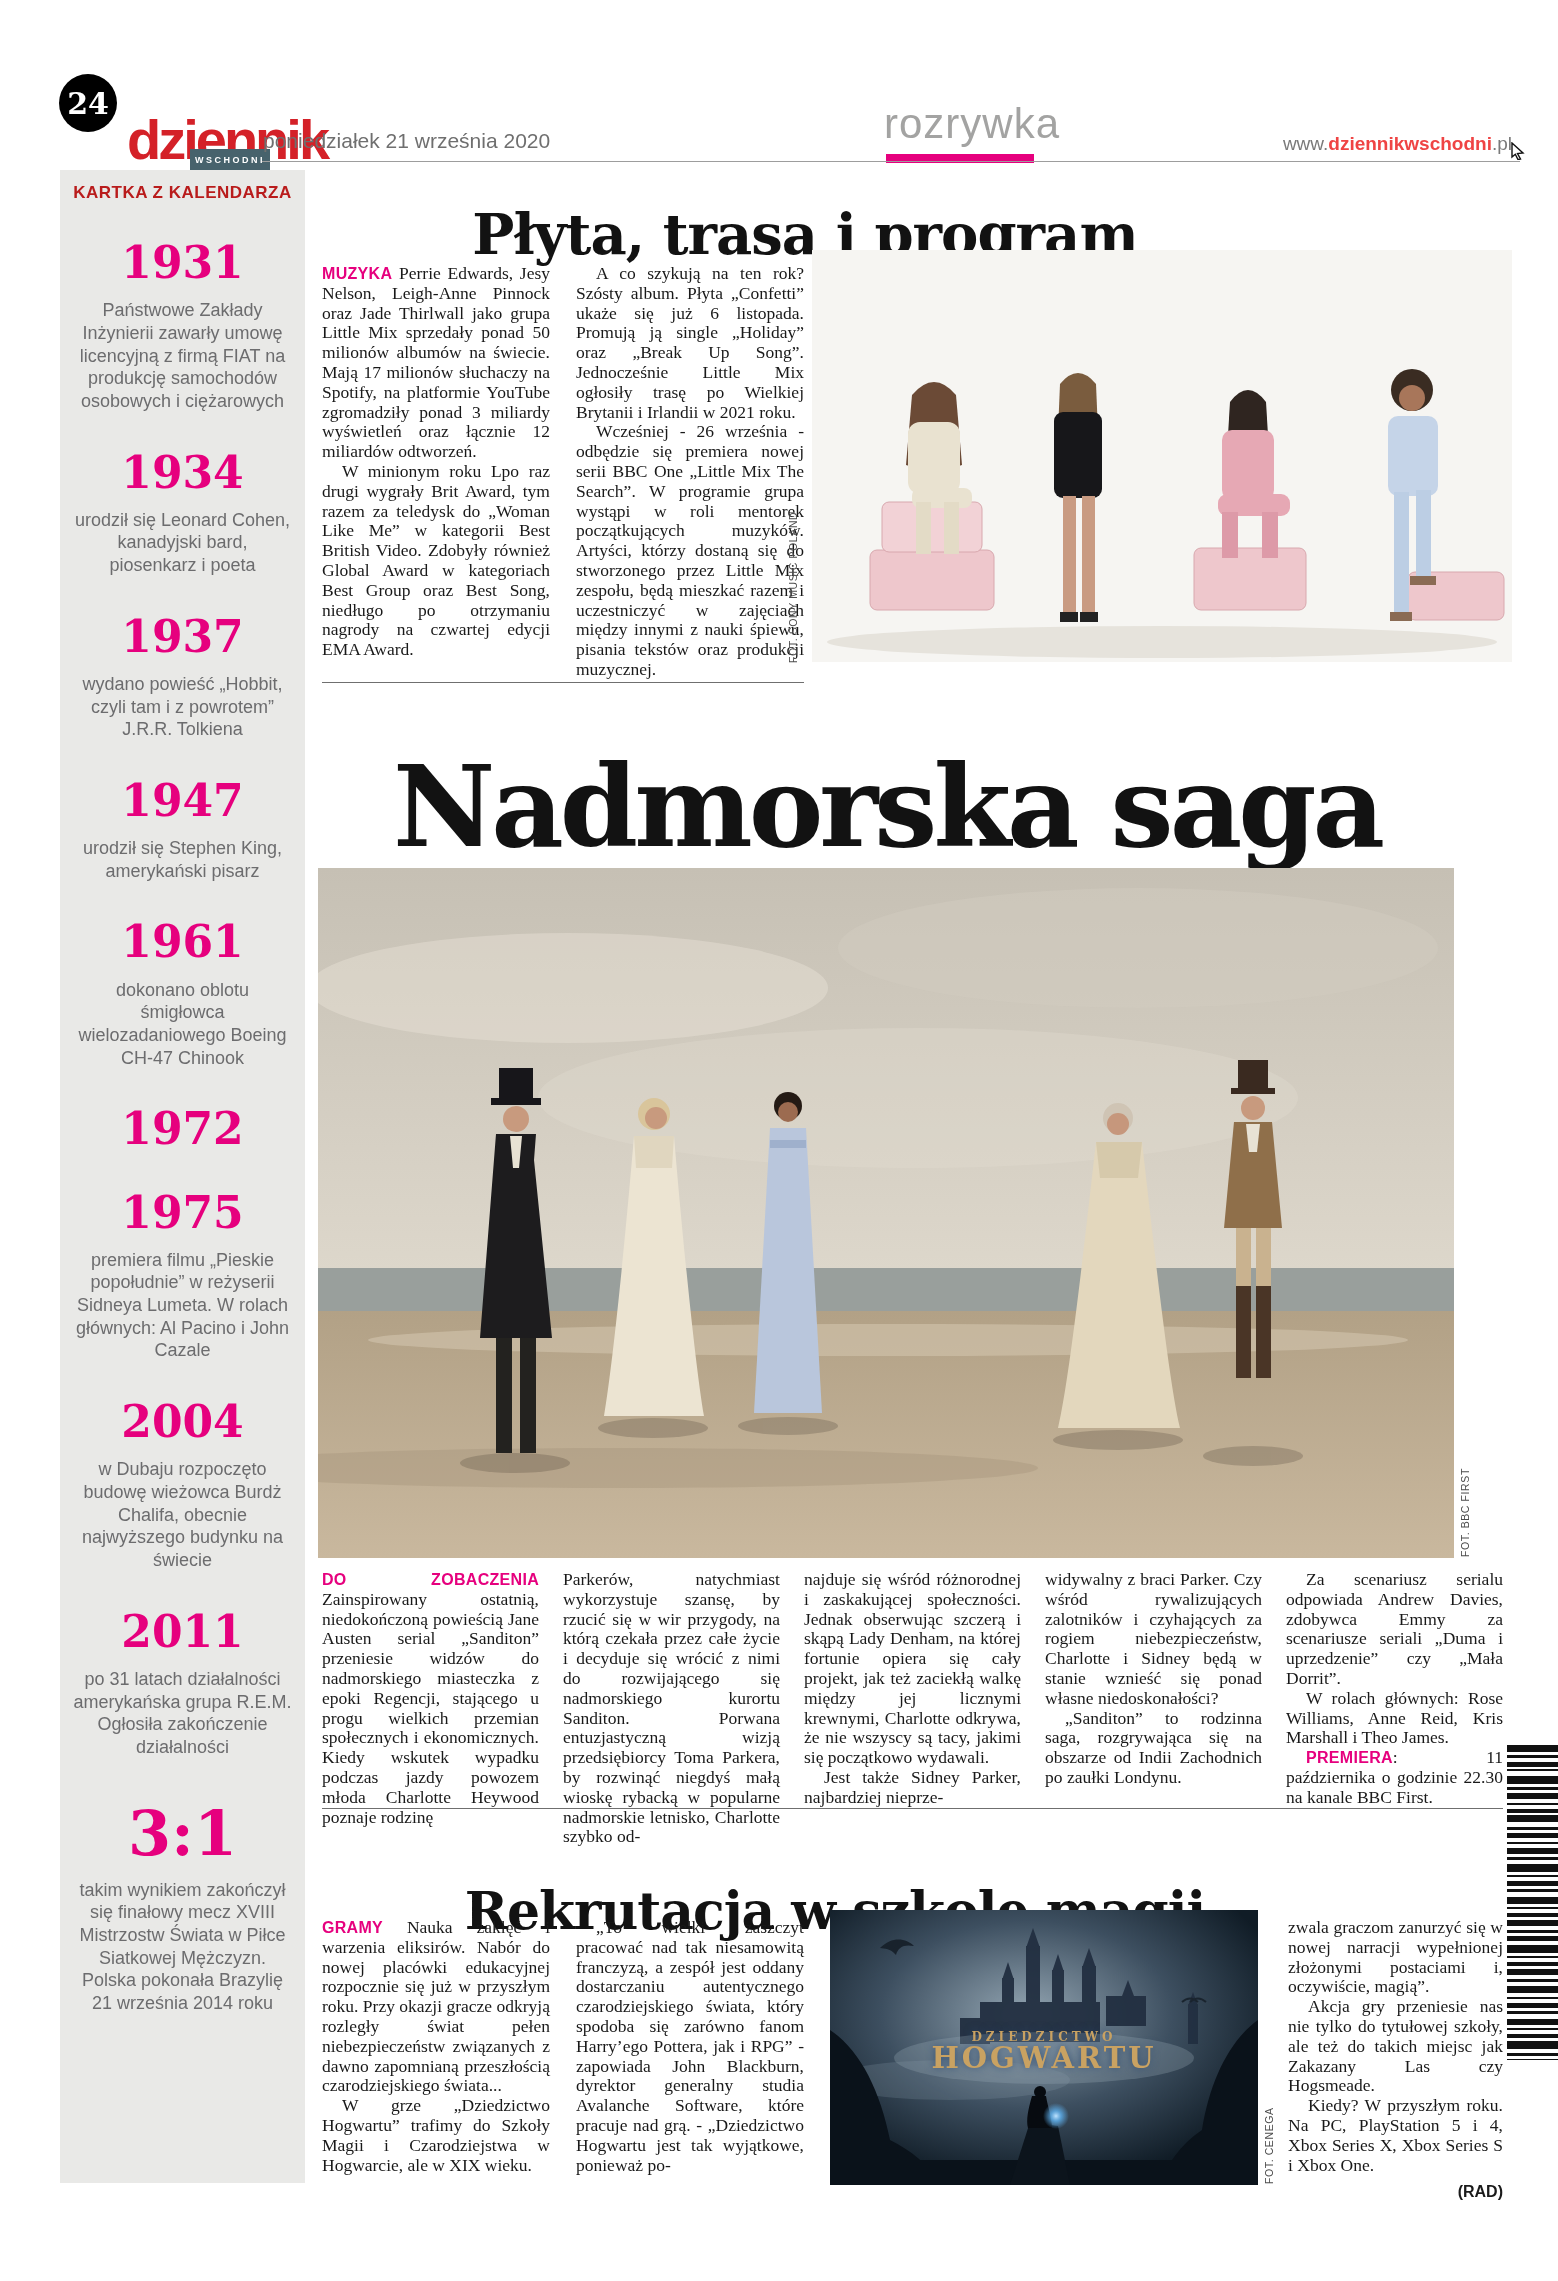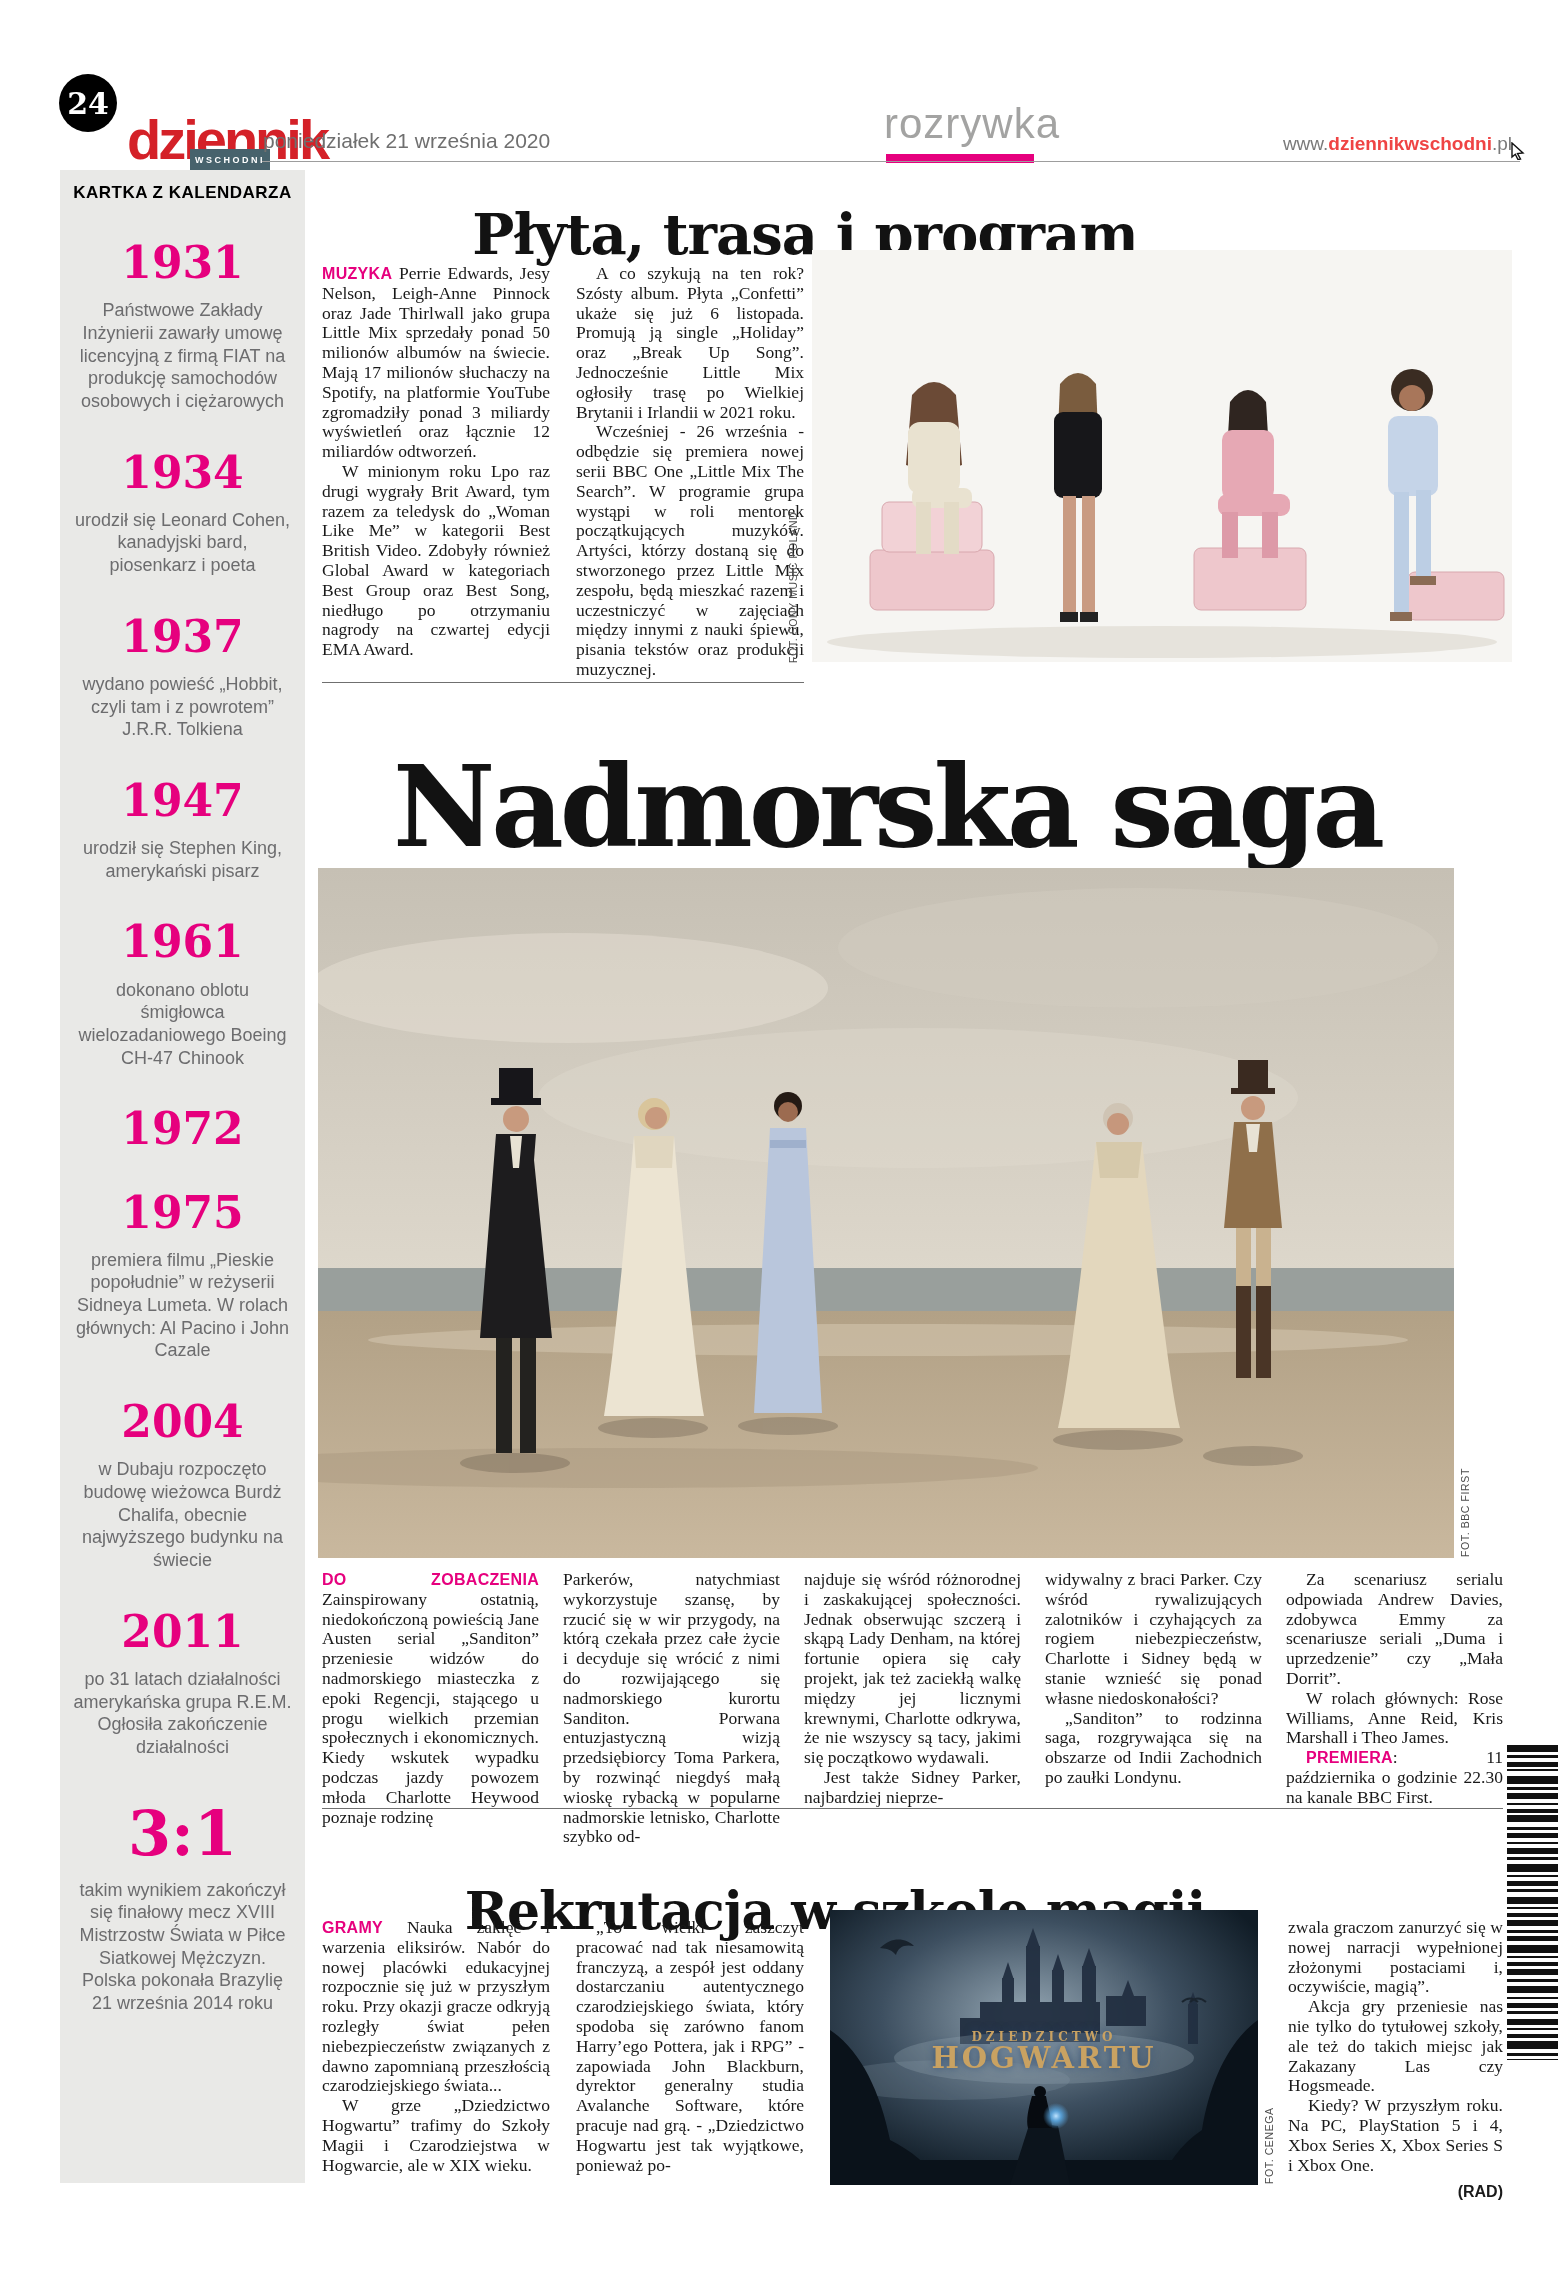--- a/index.html
+++ b/index.html
@@ -19,21 +19,21 @@
      color:#a3a3a2;letter-spacing:1px;line-height:1;}
   .rozbar{position:absolute;left:886px;top:154px;width:148px;height:9px;background:#e6007e;}
   .website{position:absolute;right:46px;top:133px;font:400 19px "Liberation Sans",sans-serif;color:#7a7a7a;}
   .website b{color:#ef4444;}
   .cursor-icon{position:absolute;right:32px;top:142px;}
   .header-rule{position:absolute;left:262px;top:161px;width:1258px;height:1px;background:#9d9d9d;}
 
   
   .sidebar{position:absolute;left:60px;top:170px;width:245px;height:2013px;background:#e9e9e7;
      text-align:center;overflow:hidden;}
-  .sb-title{margin-top:13px;font:700 17px "Liberation Sans",sans-serif;color:#000000;letter-spacing:.5px;}
+  .sb-title{margin-top:13px;font:700 17px "Liberation Sans",sans-serif;color:#b91c1c;letter-spacing:.5px;}
   .sb-year{margin-top:37px;font:700 44px "DejaVu Serif",serif;color:#e6007e;line-height:1.05;}
   .sb-year.big{font-size:62px;margin-top:42px;}
   .sb-text{margin:13px 13px 0;font:400 18px "Liberation Sans",sans-serif;color:#6c6c6e;line-height:1.26;}
 
   
   .headline{position:absolute;text-align:center;font-family:"DejaVu Serif",serif;font-weight:700;
      color:#121212;line-height:1;}
   .t1{left:322px;top:168px;width:966px;font-size:56px;letter-spacing:-1px;}
   .t2{left:322px;top:676px;width:1130px;font-size:112px;letter-spacing:-4px;}
   .t3{left:322px;top:1850px;width:1026px;font-size:52px;letter-spacing:-1px;}

